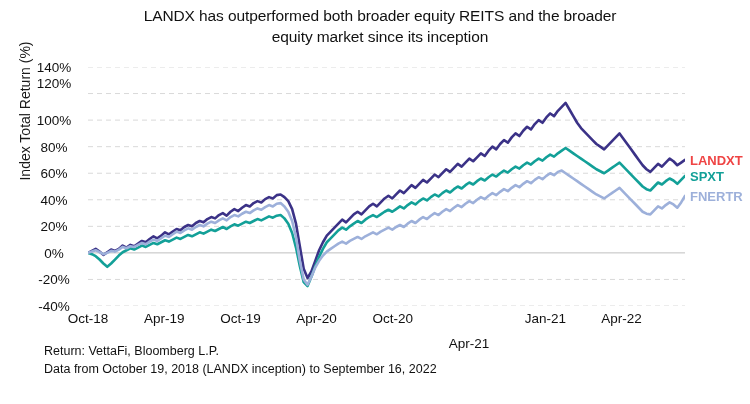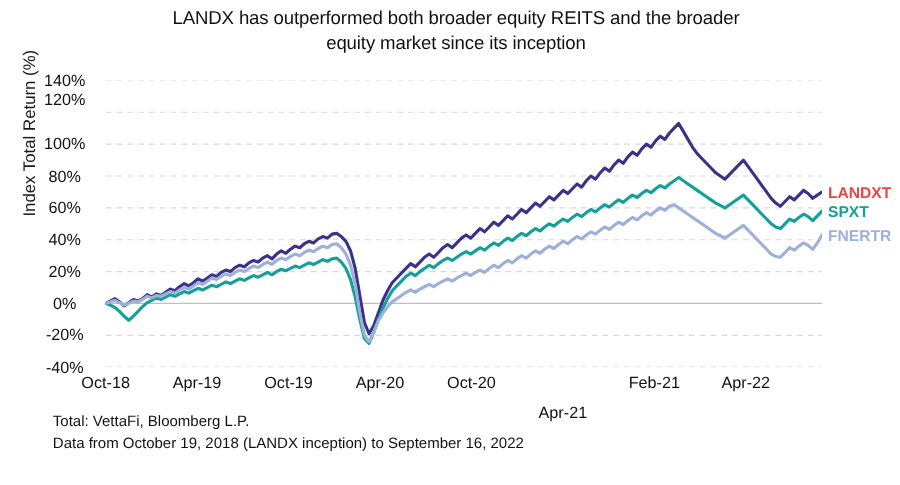--- a/index.html
+++ b/index.html
@@ -161,29 +161,29 @@
         </svg>
     </div>
 
     <div class="xticks-wrap" id="xticks">
         <div class="xtick" style="left: 0px;">Oct-18</div>
         <div class="xtick" style="left: 76.2128px;">Apr-19</div>
         <div class="xtick" style="left: 152.426px;">Oct-19</div>
         <div class="xtick" style="left: 228.638px;">Apr-20</div>
         <div class="xtick" style="left: 304.851px;">Oct-20</div>
         <div class="xtick" style="left: 381.064px; margin-top: 25px;">Apr-21</div>
-        <div class="xtick" style="left: 457.277px;">Feb-21</div>
+        <div class="xtick" style="left: 457.277px;">Jan-21</div>
         <div class="xtick" style="left: 533.489px;">Apr-22</div>
       </div>
 
     <div class="legend" id="legend" style="top: 0px; left: 690px; position: absolute;">
         <div class="legend-item" style="position: absolute; left: 0px; top: 95.9444px; color: #ef4444;">LANDXT</div>
         <div class="legend-item" style="position: absolute; left: 0px; top: 111.878px; color: rgb(19, 160, 152);">SPXT</div>
         <div class="legend-item" style="position: absolute; left: 0px; top: 131.794px; color: rgb(157, 176, 218);">FNERTR</div>
       </div>
   </div>
 
   <div class="footnote">
-    <div>Total: VettaFi, Bloomberg L.P.</div>
+    <div>Return: VettaFi, Bloomberg L.P.</div>
     <div>Data from October 19, 2018 (LANDX inception) to September 16, 2022</div>
   </div>
 
 </div>
 
 </body></html>

